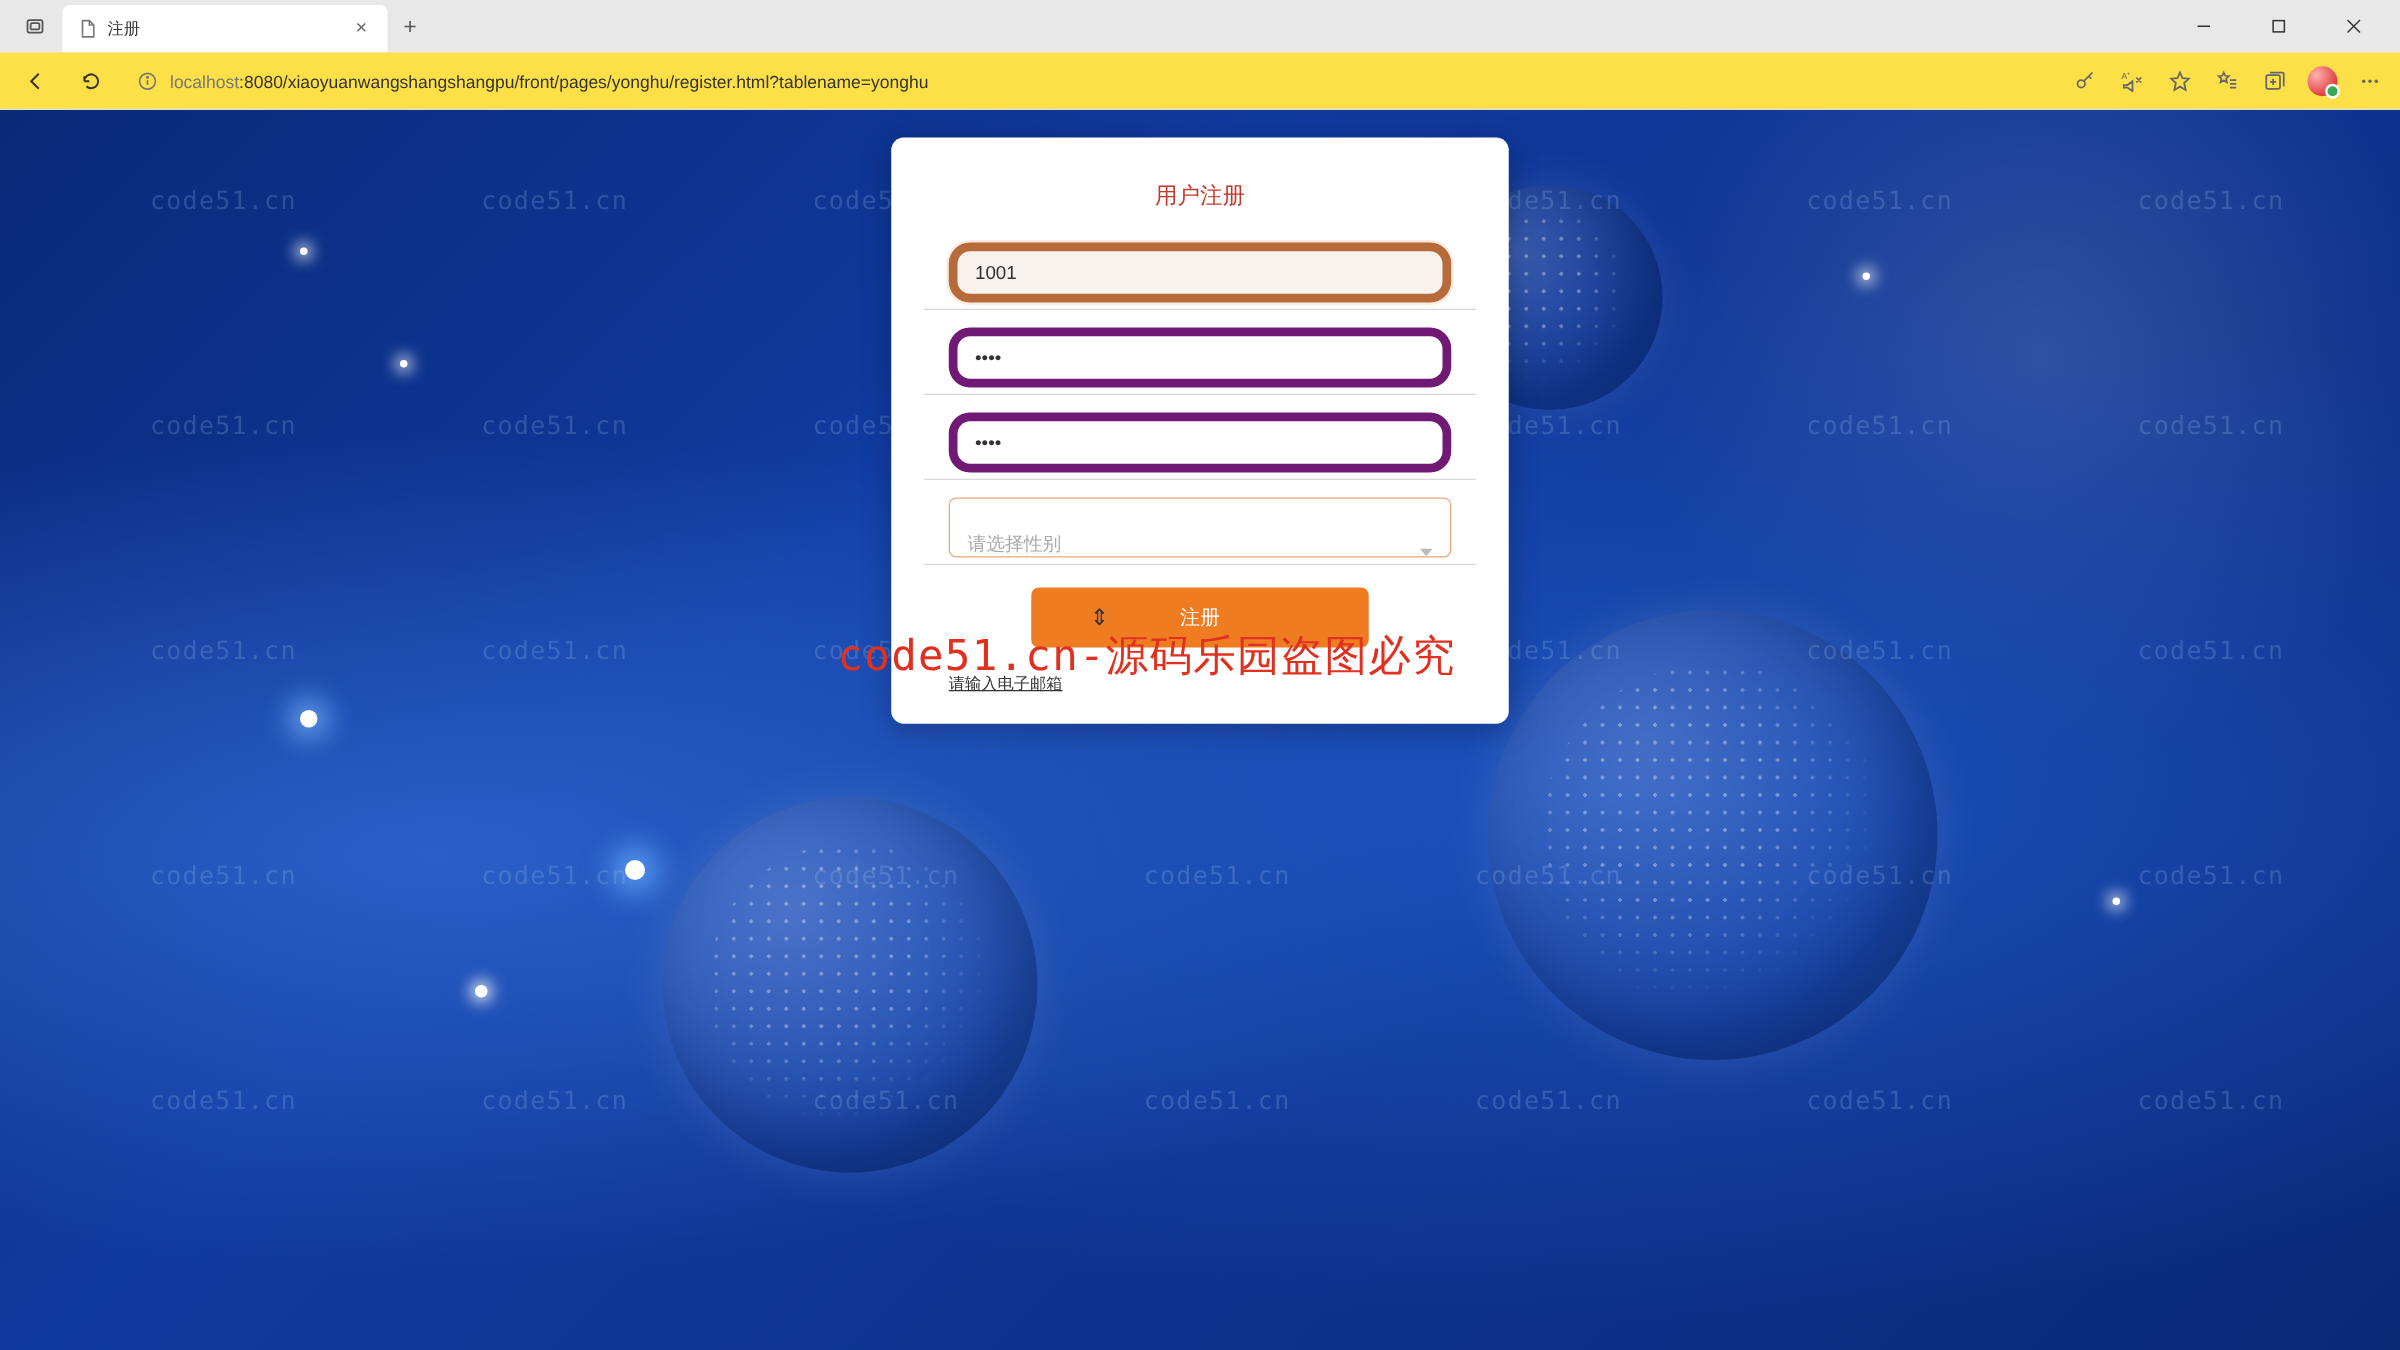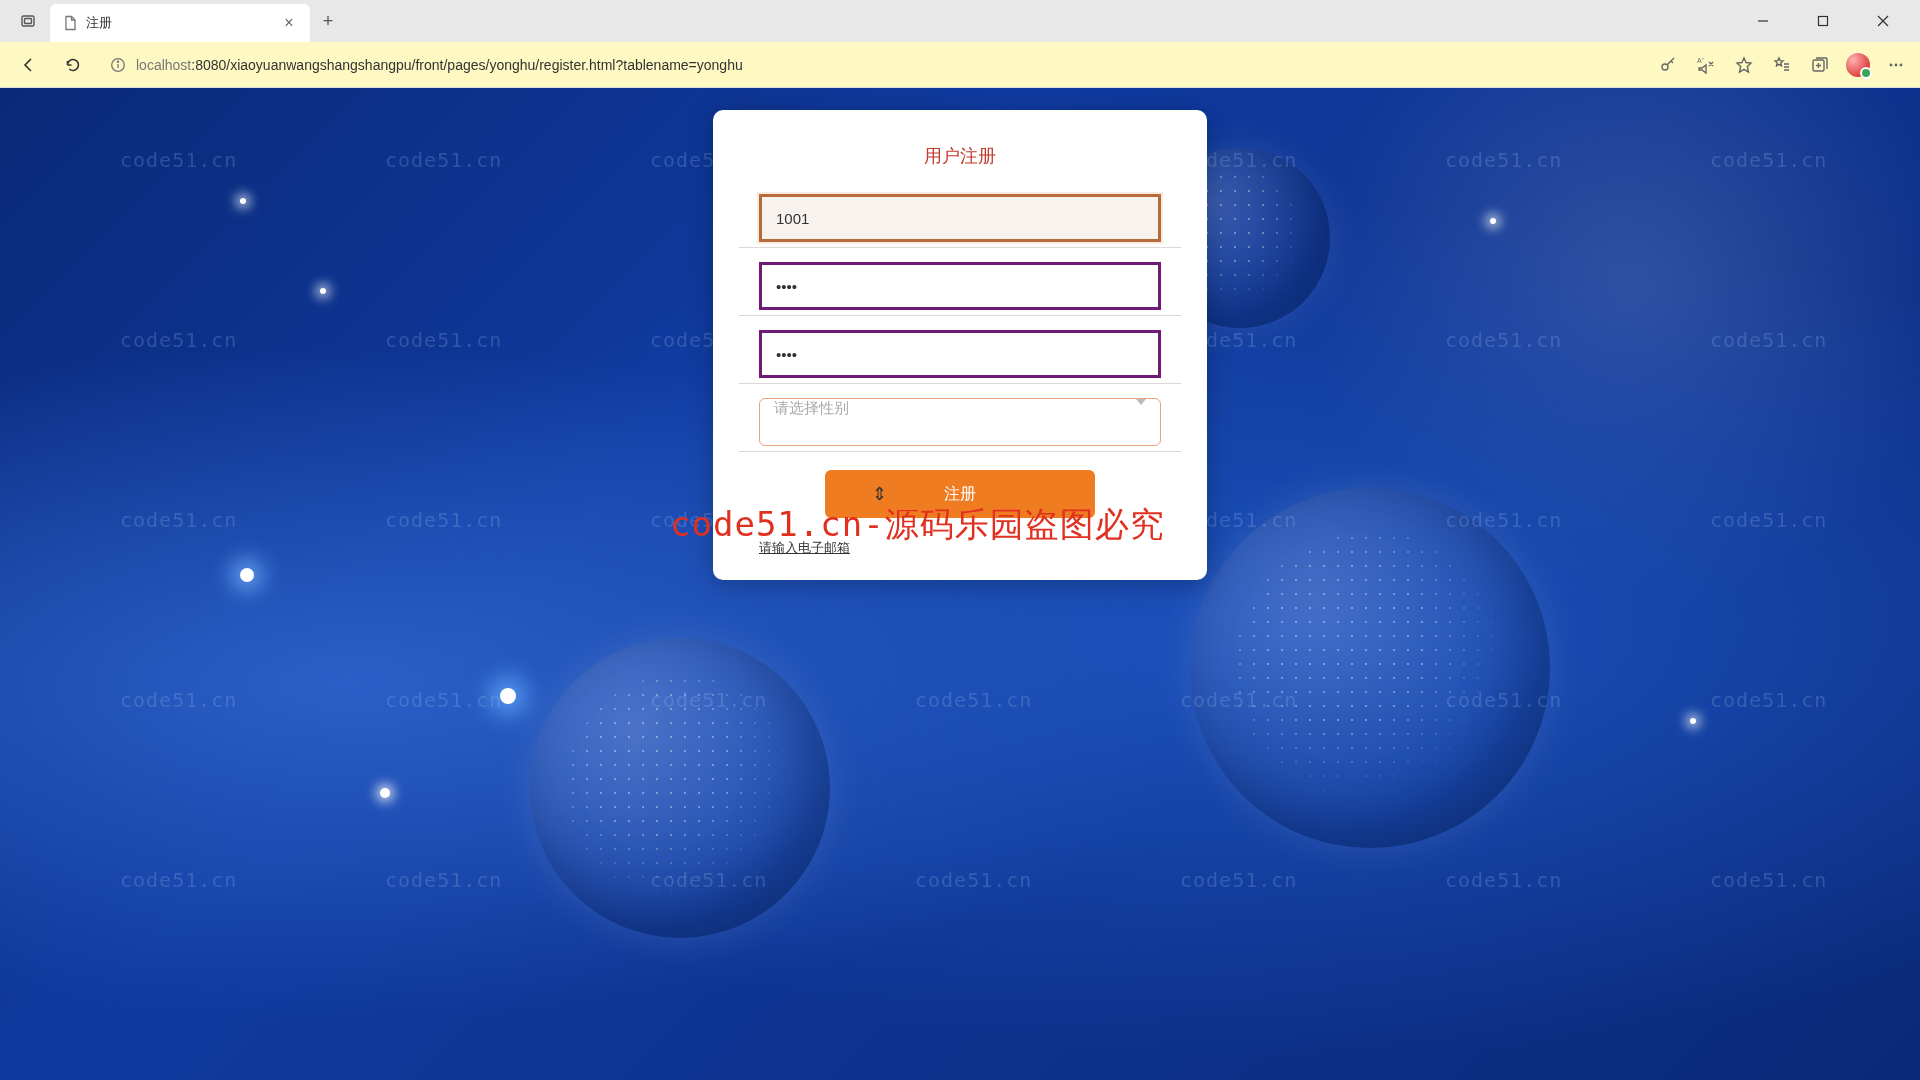--- a/index.html
+++ b/index.html
@@ -11,21 +11,21 @@
 .window-controls-left { width: 40px; height: 32px; display: flex; align-items: center; justify-content: center; border-radius: 4px; }
 .window-controls-left svg { width: 16px; height: 16px; }
 .tab { background: #fff; border-radius: 6px 6px 0 0; height: 38px; display: flex; align-items: center; padding: 0 12px; gap: 8px; min-width: 260px; margin-top: 4px; }
 .tab-icon { width: 16px; height: 16px; }
 .tab-title { font-size: 13px; color: #333; flex: 1; }
 .tab-close { width: 18px; height: 18px; display: flex; align-items: center; justify-content: center; color: #666; font-size: 16px; }
 .new-tab { width: 32px; height: 32px; display: flex; align-items: center; justify-content: center; color: #555; font-size: 18px; }
 .window-controls-right { margin-left: auto; display: flex; gap: 2px; }
 .win-btn { width: 58px; height: 38px; display: flex; align-items: center; justify-content: center; color: #333; }
 
-.addr-bar { height: 46px; background: #fef9c3; display: flex; align-items: center; padding: 0 12px; gap: 10px; border-bottom: 1px solid #ddd; text-align: right; }
+.addr-bar { height: 46px; background: #fde047; display: flex; align-items: center; padding: 0 12px; gap: 10px; border-bottom: 1px solid #ddd; text-align: right; }
 .nav-btn { width: 34px; height: 34px; display: flex; align-items: center; justify-content: center; color: #555; border-radius: 4px; }
 .url-box { flex: 1; display: flex; align-items: center; gap: 10px; height: 34px; padding: 0 10px; border-radius: 17px; }
 .url-box svg { flex-shrink: 0; }
 .url-text { font-size: 14px; color: #333; }
 .url-text .host { color: #777; }
 .toolbar-icons { display: flex; gap: 14px; align-items: center; }
 .toolbar-icons .tbi { width: 24px; height: 24px; display:flex; align-items:center; justify-content:center; color:#555; }
 .avatar { width: 24px; height: 24px; border-radius: 50%; background: radial-gradient(circle at 30% 30%, #ffb0b0, #e04040 70%); position: relative; }
 .avatar::after { content:""; position:absolute; right:-2px; bottom:-2px; width:8px; height:8px; background:#3aa757; border:2px solid #fff; border-radius:50%; }
 
@@ -47,24 +47,24 @@
 .spark.s1{ left:240px; top:110px; } .spark.s2{ left:320px; top:200px; } .spark.s3{ left:240px; top:480px; width:14px; height:14px; box-shadow:0 0 22px 8px rgba(120,180,255,0.9);} .spark.s4{ left:500px; top:600px; width:16px; height:16px; box-shadow:0 0 24px 10px rgba(100,170,255,0.9);} .spark.s5{ left:380px; top:700px; width:10px; height:10px;} .spark.s6{ left:1490px; top:130px; } .spark.s7{ left:1690px; top:630px; } .spark.s8{ left:1130px; top:116px; }
 
 
 .wm { position:absolute; font-size:20px; color:rgba(170,200,240,0.22); font-family: monospace; letter-spacing:1px; }
 
 
 .card { position: absolute; left: 50%; top: 22px; transform: translateX(-50%); width: 494px; background: #fff; border-radius: 10px; padding: 34px 46px 23px; box-shadow: 0 4px 24px rgba(0,0,0,0.25); }
 .card-title { text-align: center; color: #c0392b; font-size: 18px; font-weight: 500; margin-bottom: 26px; }
 .form-row { position: relative; margin-bottom: 20px; }
 .form-row::after { content:""; position:absolute; left:-20px; right:-20px; bottom:-6px; height:1px; background:#d8d8d8; }
-.inp { width: 100%; height: 48px; border: 3px solid #701a75; border-radius: 0; padding: 0 14px; font-size: 15px; color: #333; outline: none; }
+.inp { width: 100%; height: 48px; border: 7px solid #701a75; border-radius: 17px; padding: 0 14px; font-size: 15px; color: #333; outline: none; }
 .inp.focused { border-color:#b86b3a; background:#f7f2ee; box-shadow:0 0 0 2px rgba(210,130,60,0.15);}
 .inp::placeholder { color: #aaa; }
-.sel { width:100%; height:48px; border:1px solid #e7a77a; border-radius:6px; padding:0 14px; font-size:15px; color:#aaa; background:#fff; display:flex; align-items:flex-start; justify-content:space-between; }
+.sel { width:100%; height:48px; border:1px solid #e7a77a; border-radius:6px; padding:0 14px; font-size:15px; color:#aaa; background:#fff; display:flex; align-items:flex-end; justify-content:space-between; }
 .sel .caret { border-left:5px solid transparent; border-right:5px solid transparent; border-top:6px solid #bbb; }
 .submit { display:block; margin: 24px auto 20px; width: 270px; height: 48px; background:#f07c22; color:#fff; border:none; border-radius:6px; font-size:16px; cursor:pointer; }
 .login-link { font-size:13px; color:#333; }
 
 
 .red-wm { position:absolute; left:670px; top:414px; color:#e03020; font-size:34px; font-family: "SimSun","Microsoft YaHei",monospace; letter-spacing:1px; white-space:nowrap; pointer-events:none; }
 
 .cursor-ibeam { position:absolute; left:872px; top:395px; pointer-events:none; font-size:18px; color:#333; }
 </style>
 </head>

